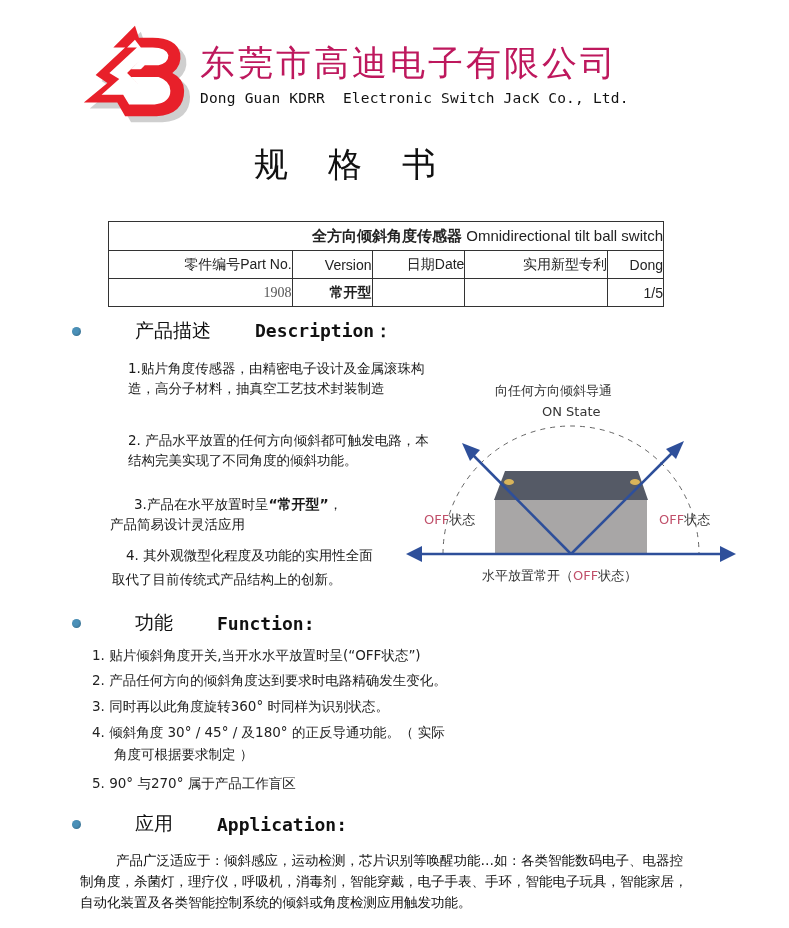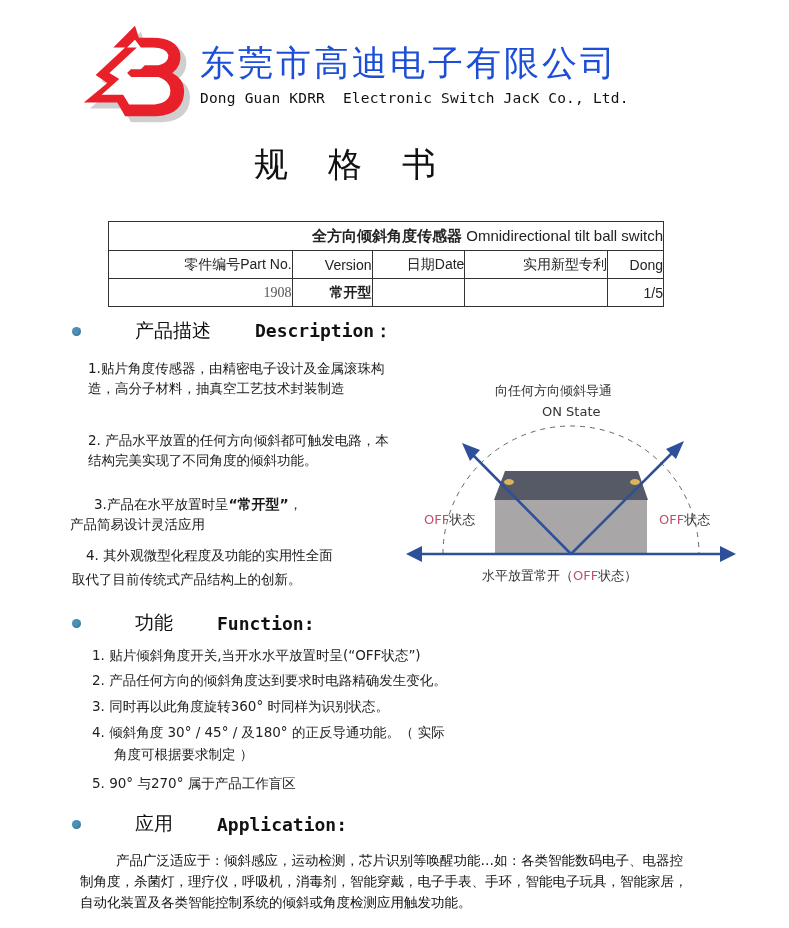--- a/index.html
+++ b/index.html
@@ -1,39 +1,39 @@
 <!DOCTYPE html>
 <html><head>
 <meta charset="utf-8">
 <style>
   * { box-sizing: border-box; margin: 0; padding: 0; }
   html, body { width: 789px; height: 928px; background: #ffffff; overflow: hidden; }
   body { position: relative; font-family: "DejaVu Sans", sans-serif; color: #1a1a1a; }
 
   
   .logo { position: absolute; left: 74px; top: 18px; width: 118px; height: 118px; }
-  .company-cn { position: absolute; left: 200px; top: 40px; font-size: 35px; letter-spacing: 3px; font-family: "DejaVu Sans", sans-serif; color: #1d4ed8; white-space: nowrap; }
+  .company-cn { position: absolute; left: 200px; top: 40px; font-size: 35px; letter-spacing: 3px; font-family: "DejaVu Sans", sans-serif; color: #be185d; white-space: nowrap; }
   .company-en { position: absolute; left: 200px; top: 90px; font-size: 14.5px; font-family: "DejaVu Sans Mono", monospace; color: #111; white-space: pre; letter-spacing: 0.2px; }
   .doc-title { position: absolute; left: 254px; top: 142px; font-size: 34px; letter-spacing: 40px; color: #111; white-space: nowrap; text-align: right; }
 
   
   .spec-table { position: absolute; left: 108px; top: 221px; width: 556px; border-collapse: collapse; border: 1.5px solid #222; }
   .spec-table td { border: 1.2px solid #333; text-align: right; height: 28px; font-family: "Liberation Sans", sans-serif; font-size: 14px; color: #222; }
   .spec-table .title-cell { font-size: 15px; height: 29px; }
   .spec-table .title-cn { font-weight: bold; }
   .spec-table .serif { font-family: "Liberation Serif", serif; color: #555; font-size: 14px; }
   .spec-table .bold { font-weight: bold; }
 
   
   .section-head { position: absolute; left: 72px; display: flex; align-items: center; white-space: nowrap; gap: 44px; }
   .bullet { width: 9px; height: 9px; border-radius: 50%; background: #4a90b8; margin-right: 10px; box-shadow: inset -1px -1px 2px rgba(0,0,0,0.2); }
   .section-head .h-cn { font-size: 19px; color: #111; }
   .section-head .h-en { font-size: 18px; font-family: "DejaVu Sans Mono", monospace; font-weight: bold; color: #111; }
 
-  .para { position: absolute; font-size: 13.5px; line-height: 20px; color: #1a1a1a; }
+  .para { position: absolute; font-size: 13.5px; line-height: 20px; color: #1a1a1a; margin-left: 40px; }
   .para .indent { padding-left: 18px; }
 
   .desc-block { left: 70px; width: 320px; }
   .func-list { position: absolute; left: 92px; font-size: 13.5px; color: #222; }
   .func-list .item { position: absolute; white-space: nowrap; }
 
   .app-text { position: absolute; left: 80px; top: 850px; width: 615px; font-size: 13.5px; line-height: 21px; color: #111; }
 
   
   .diagram { position: absolute; left: 400px; top: 370px; width: 350px; height: 220px; }

